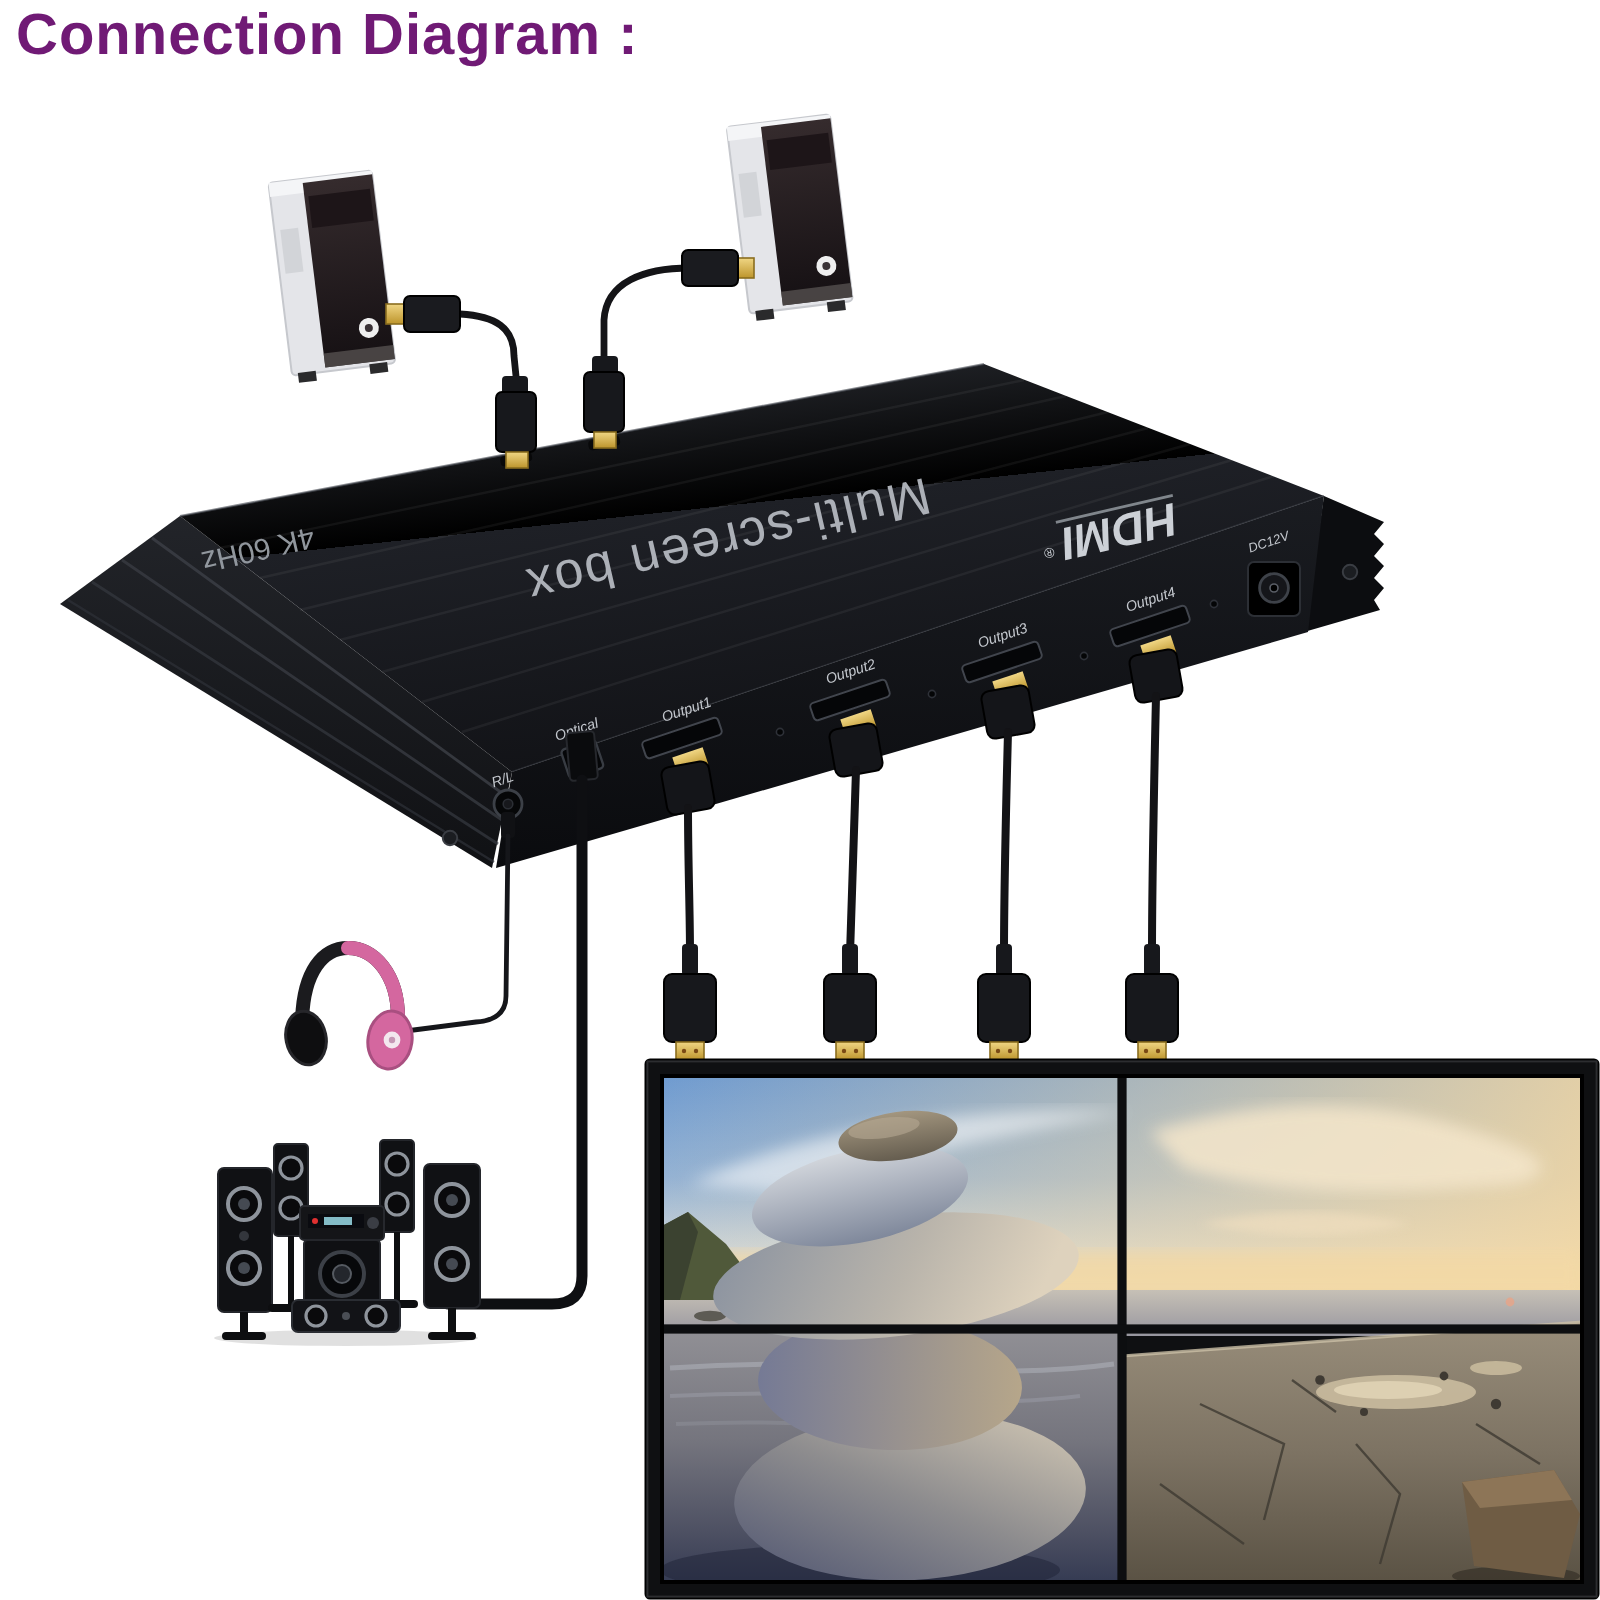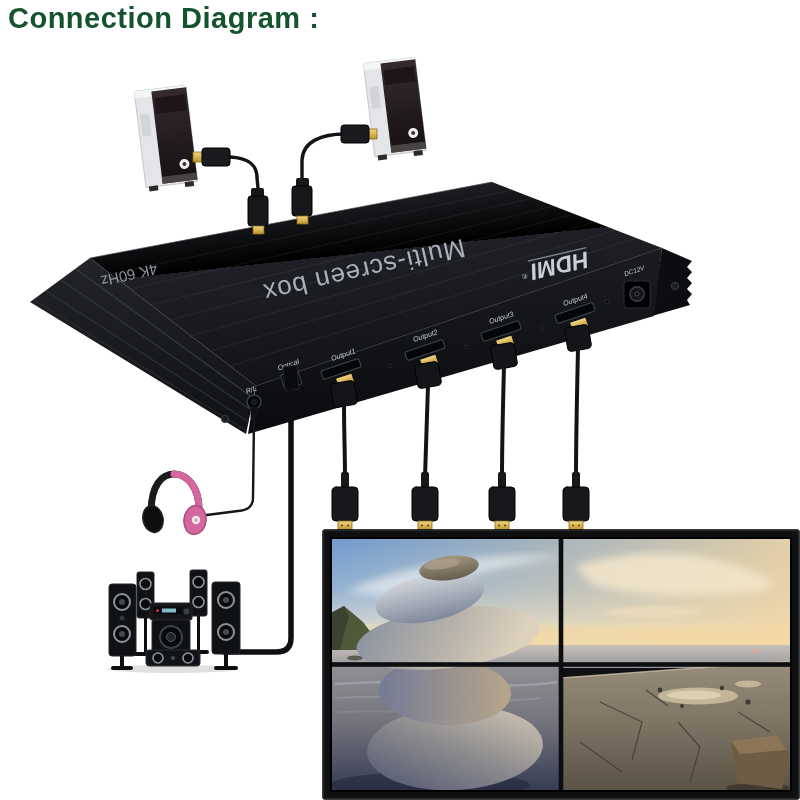--- a/index.html
+++ b/index.html
@@ -2,21 +2,21 @@
 <html><head>
 <meta charset="utf-8">
 <style>
   html,body{margin:0;padding:0;}
   body{
     width:800px;height:800px;position:relative;background:#ffffff;
     font-family:"Liberation Sans", sans-serif;overflow:hidden;
   }
   .title{
     position:absolute;left:8px;top:2px;font-size:29px;font-weight:bold;
-    color:#14532d;letter-spacing:.5px;
+    color:#701a75;letter-spacing:.5px;
   }
   svg{position:absolute;left:0;top:0;}
   svg text{font-family:"Liberation Sans", sans-serif;}
 </style>
 </head>
 <body>
 
 <div class="title">Connection Diagram :</div>
 
 <svg width="800" height="800" viewBox="0 0 800 800">

